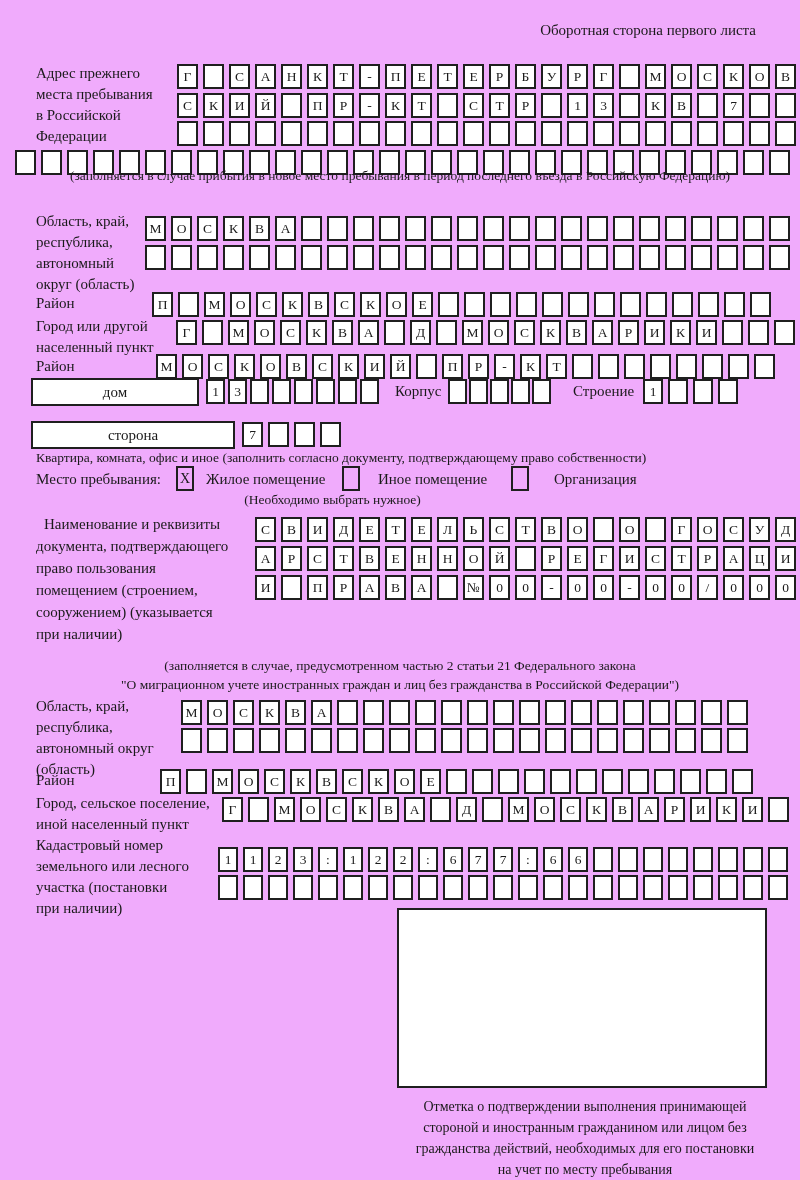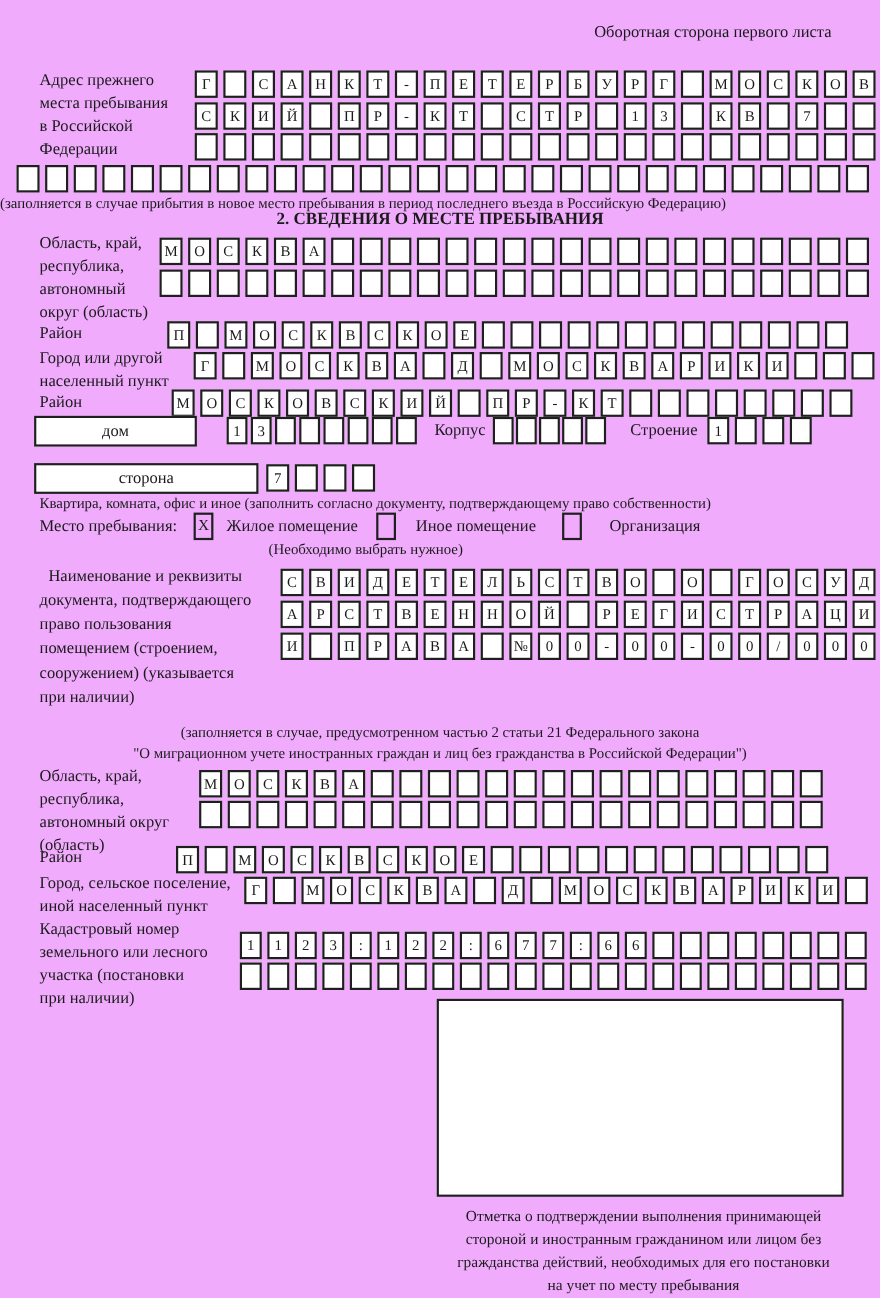--- a/index.html
+++ b/index.html
@@ -148,23 +148,22 @@
       <span class="cell"></span>
       <span class="cell"></span>
       <span class="cell"></span>
       <span class="cell"></span>
       <span class="cell"></span>
       <span class="cell"></span>
       <span class="cell"></span>
       <span class="cell"></span>
     </div>
 
-  <div class="abs small center" style="left:0;top:177px;width:660px">(заполняется в случае прибытия в новое место пребывания в период последнего въезда в Российскую Федерацию)</div>
-
-  <div class="abs bold center" style="left:0;top:191px;width:800px;font-size:15.5px">2. СВЕДЕНИЯ О МЕСТЕ ПРЕБЫВАНИЯ</div>
+  <div class="abs small center" style="left:0;top:168px;width:800px">(заполняется в случае прибытия в новое место пребывания в период последнего въезда в Российскую Федерацию)</div>
+
 
   <div class="abs lbl" style="left:36px;top:211px">Область, край,</div>
   <div class="abs lbl" style="left:36px;top:232px">республика,</div>
   <div class="abs lbl" style="left:36px;top:253px">автономный</div>
   <div class="abs lbl" style="left:36px;top:274px">округ (область)</div>
   <div class="cellrow" style="left:145px;top:216px">
       <span class="cell">М</span>
       <span class="cell">О</span>
       <span class="cell">С</span>
       <span class="cell">К</span>
@@ -296,21 +295,21 @@
       <span class="cell"></span>
       <span class="cell"></span>
       <span class="cell"></span>
       <span class="cell"></span>
       <span class="cell"></span>
       <span class="cell"></span>
       <span class="cell"></span>
       <span class="cell"></span>
     </div>
 
-  <div class="bigbox" style="left:31px;top:378px;width:148px;height:28px">
+  <div class="bigbox" style="left:31px;top:378px;width:168px;height:28px">
     <span>дом</span>
   </div>
   <div class="cellrow" style="left:206px;top:379px;--cw:19px;--gap:3px">
       <span class="cell">1</span>
       <span class="cell">3</span>
       <span class="cell"></span>
       <span class="cell"></span>
       <span class="cell"></span>
       <span class="cell"></span>
       <span class="cell"></span>

